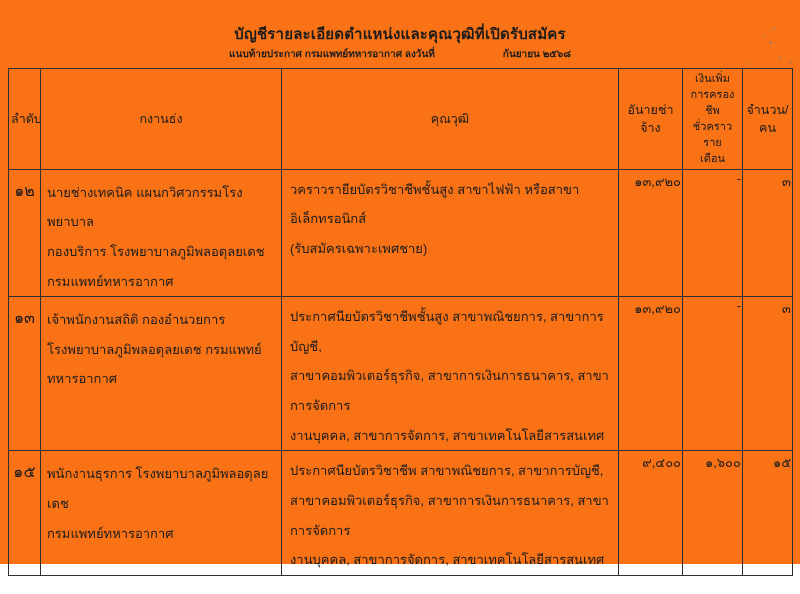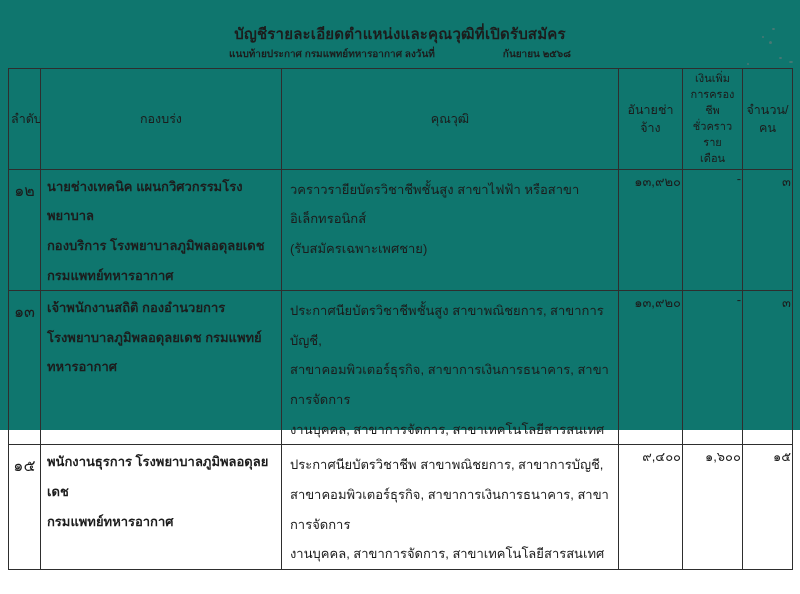--- a/index.html
+++ b/index.html
@@ -5,22 +5,22 @@
   html, body {
     margin: 0; padding: 0;
     width: 800px; height: 594px;
     background: #ffffff;
     font-family: "Liberation Sans", "DejaVu Sans", sans-serif;
     color: #1c1c1c;
     overflow: hidden;
   }
   .page {
     position: relative;
-    width: 800px; height: 430px;
-    background: #0f766e;
+    width: 800px; height: 564px;
+    background: #f97316;
   }
   .doc-title {
     position: absolute;
     top: 22px; left: 0; right: 0;
     text-align: center;
     font-size: 15px;
     font-weight: bold;
     letter-spacing: 0.2px;
   }
   .doc-subtitle {
@@ -57,24 +57,23 @@
   }
   th.hdr-allowance { font-size: 11px; white-space: pre-line; }
   td.cell-no {
     text-align: center;
     vertical-align: top;
     padding-top: 8px;
     font-size: 16px;
   }
   td.cell-position {
     vertical-align: top;
-    padding: 2px 4px 0 6px;
+    padding: 8px 4px 0 6px;
     line-height: 2.28;
     white-space: pre-line;
-    font-weight: bold;
   }
   td.cell-qual {
     vertical-align: top;
     padding: 5px 4px 0 8px;
     line-height: 2.28;
     white-space: pre-line;
   }
   td.cell-wage, td.cell-allowance, td.cell-count {
     text-align: right;
     vertical-align: top;
@@ -107,21 +106,21 @@
       <col style="width:32px">
       <col style="width:241px">
       <col style="width:337px">
       <col style="width:64px">
       <col style="width:60px">
       <col style="width:50px">
     </colgroup>
     <thead>
       <tr>
         <th class="hdr">ลำดับ</th>
-        <th class="hdr">กองบร่ง</th>
+        <th class="hdr">กงานธ่ง</th>
         <th class="hdr">คุณวุฒิ</th>
         <th class="hdr">อันายช่าจ้าง</th>
         <th class="hdr hdr-allowance">เงินเพิ่ม
 การครองชีพ
 ชั่วคราวราย
 เดือน</th>
         <th class="hdr">จำนวน/คน</th>
       </tr>
     </thead>
     <tbody>

